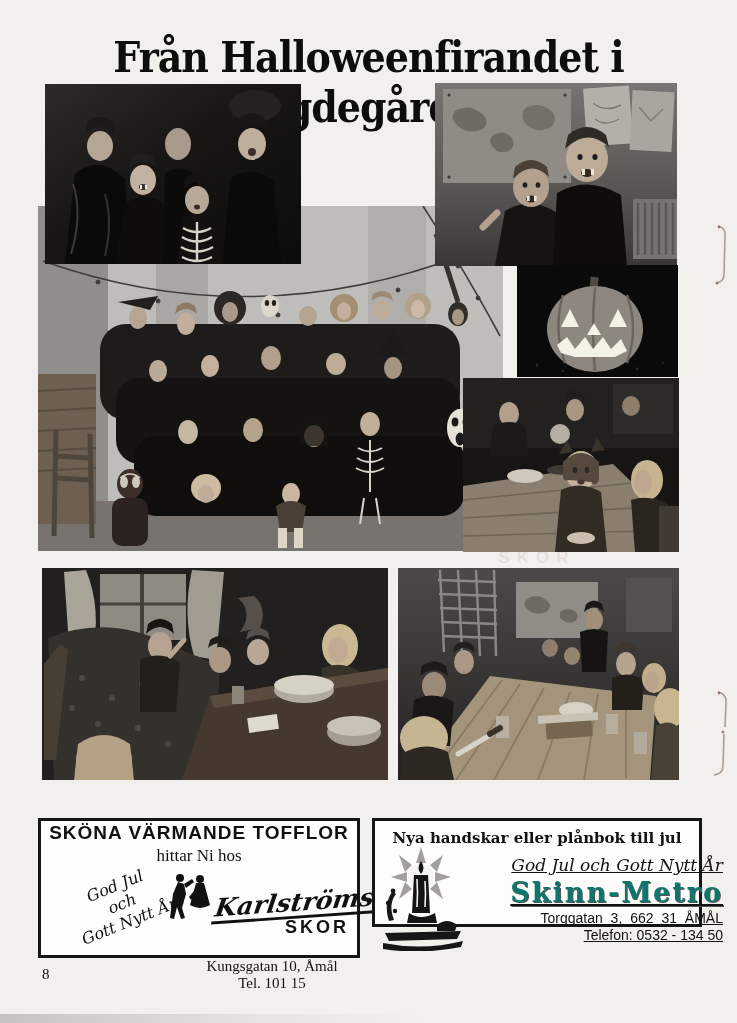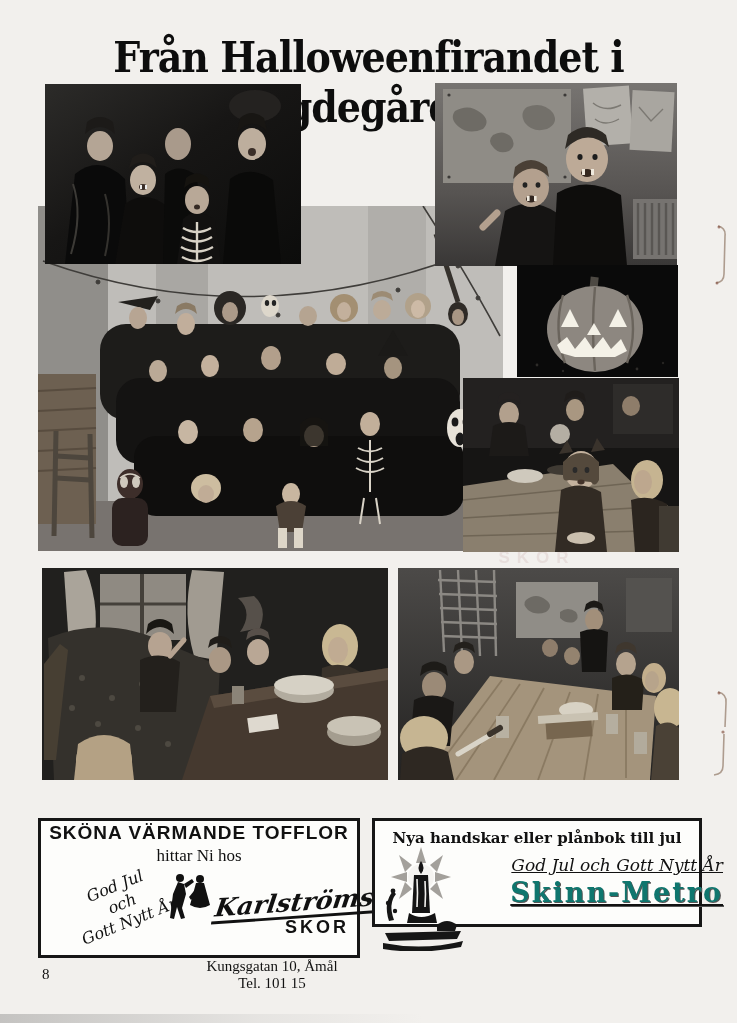--- a/index.html
+++ b/index.html
@@ -586,20 +586,22 @@
           <circle cx="12" cy="46" r="2.4"></circle>
             <circle cx="7" cy="58" r="2.2"></circle>
             <circle cx="14" cy="66" r="2.2"></circle>
           <path d="M56,80 q10,-8 20,0 l-2,6 l-18,0 Z"></path>
         </g>
       </svg>
     </div>
     <div class="ad-right-body">
       <div class="ad-right-greeting">God Jul och Gott Nytt År</div>
       <div class="ad-right-brand">Skinn-Metro</div>
+      <div class="ad-right-address">Torggatan 3, 662 31 ÅMÅL</div>
+      <div class="ad-right-phone">Telefon: 0532 - 134 50</div>
     </div>
   </div>
 
   <div class="page-number">8</div>
 
   <div class="ghost-text">SKOR</div>
 
   <svg class="bind-mark bm-top" viewBox="0 0 16 62">
     <path d="M4,2 q8,2 7,10 l-1,38 q0,8 -8,9" stroke="#97806f" stroke-width="1.6" fill="none" opacity="0.75"></path>
     <circle cx="5" cy="3" r="1.5" fill="#8a5a4a" opacity="0.7"></circle>

